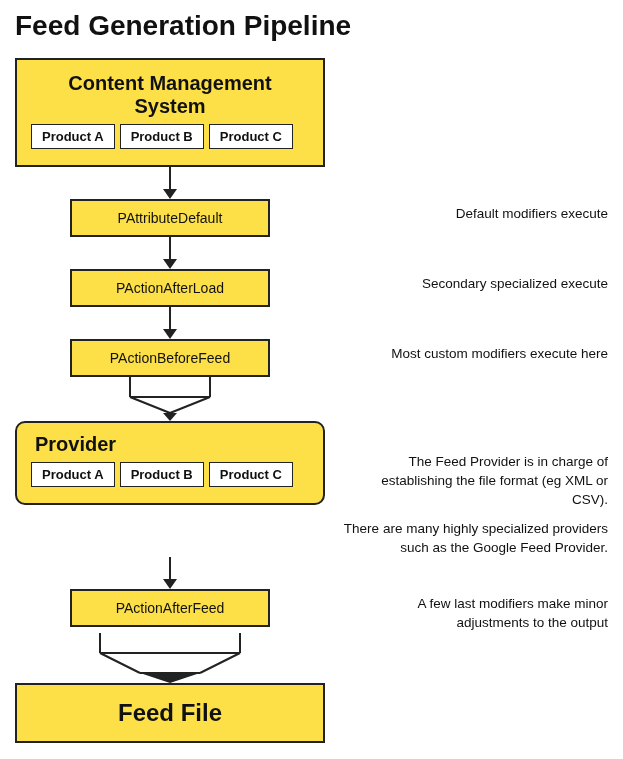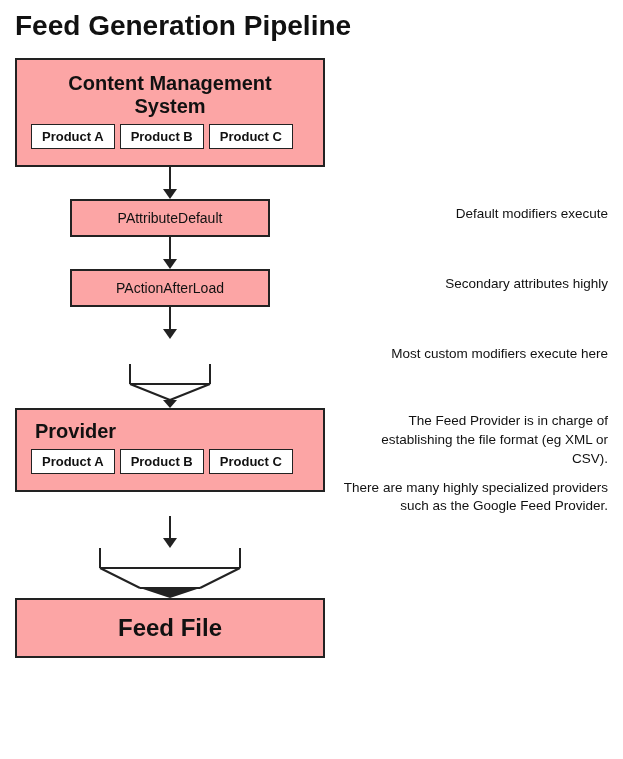--- a/index.html
+++ b/index.html
@@ -49,21 +49,21 @@
       padding-top: 6px;
       font-size: 13.5px;
       line-height: 1.4;
       color: #111;
       text-align: right;
     }
 
     
     .box {
       border: 2px solid #222;
-      background: #fca5a5;
+      background: #fde047;
       padding: 10px 14px;
       text-align: center;
       width: 100%;
     }
 
     .box-cms {
       font-size: 20px;
       font-weight: bold;
       padding: 12px 14px 8px;
     }
@@ -174,35 +174,40 @@
     <div class="right-col"></div>
   </div>
 
   <div class="row">
     <div class="left-col">
       <div class="box box-step">
         <span>PActionAfterLoad</span>
       </div>
     </div>
     <div class="right-col">
-      <span>Secondary attributes highly</span>
+      <span>Secondary specialized execute</span>
     </div>
   </div>
 
   <div class="row">
     <div class="left-col">
       <div class="connector-arrow">
         <div class="arrow-line" style="height:22px;"></div>
         <div class="arrow-head"></div>
       </div>
     </div>
     <div class="right-col"></div>
   </div>
 
   <div class="row">
+    <div class="left-col">
+      <div class="box box-step">
+        <span>PActionBeforeFeed</span>
+      </div>
+    </div>
     <div class="right-col">
       <span>Most custom modifiers execute here</span>
     </div>
   </div>
 
   <div class="row">
     <div class="left-col">
       <div style="display:flex; flex-direction:column; align-items:center; align-self:center; width:200px;">
         <svg width="200" height="44">
 
@@ -217,45 +222,55 @@
           <line x1="100" y1="36" x2="100" y2="38" stroke="#222" stroke-width="2"></line>
           <polygon points="93,36 107,36 100,44" fill="#222"></polygon>
         </svg>
       </div>
     </div>
     <div class="right-col"></div>
   </div>
 
   <div class="row" style="align-items:flex-start;">
     <div class="left-col">
-      <div class="box box-provider" style="width:100%;">
+      <div class="box box-provider" style="width:100%;border-radius:10px;">
         <div style="text-align:left; padding-left:4px;">Provider</div>
         <div class="product-row">
           <span class="product-tag">Product A</span>
           <span class="product-tag">Product B</span>
           <span class="product-tag">Product C</span>
         </div>
       </div>
     </div>
     <div class="right-col" style="padding-top:4px;">
-      <p style="margin-bottom:10px;">The Feed Provider is in charge of establishing the file format (eg XML or CSV).</p>
+      <p style="margin-bottom:10px;margin-top:28px;">The Feed Provider is in charge of establishing the file format (eg XML or CSV).</p>
       <p>There are many highly specialized providers such as the Google Feed Provider.</p>
     </div>
   </div>
 
   <div class="row">
     <div class="left-col">
       <div class="connector-arrow">
         <div class="arrow-line" style="height:22px;"></div>
         <div class="arrow-head"></div>
       </div>
     </div>
     <div class="right-col"></div>
   </div>
 
+  <div class="row">
+    <div class="left-col">
+      <div class="box box-step">
+        <span>PActionAfterFeed</span>
+      </div>
+    </div>
+    <div class="right-col">
+      <span>A few last modifiers make minor adjustments to the output</span>
+    </div>
+  </div>
 
   <div class="row">
     <div class="left-col">
       <div style="display:flex; flex-direction:column; align-items:center; width:200px;">
         <svg width="200" height="50">
 
           <line x1="30" y1="0" x2="30" y2="20" stroke="#222" stroke-width="2"></line>
           <line x1="170" y1="0" x2="170" y2="20" stroke="#222" stroke-width="2"></line>
 
           <line x1="30" y1="20" x2="170" y2="20" stroke="#222" stroke-width="2"></line>

